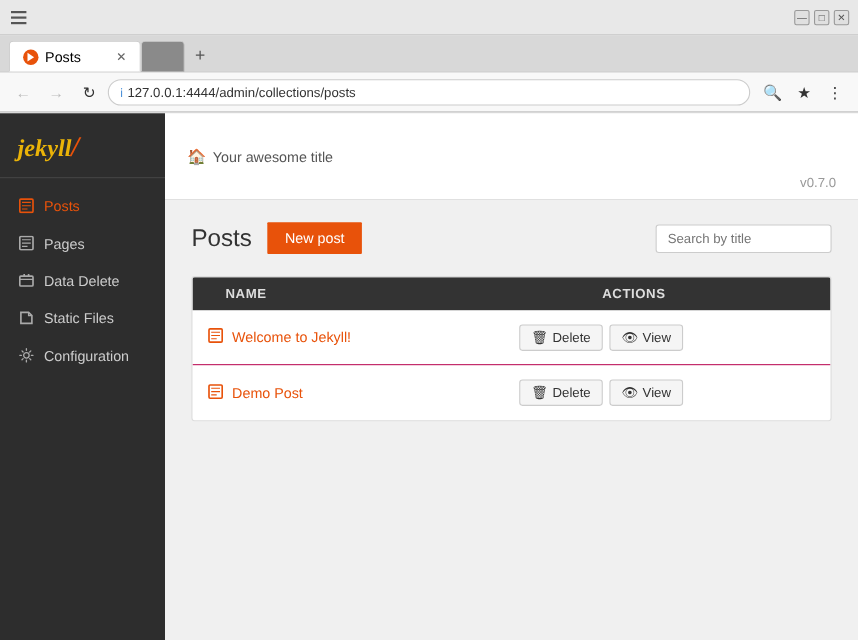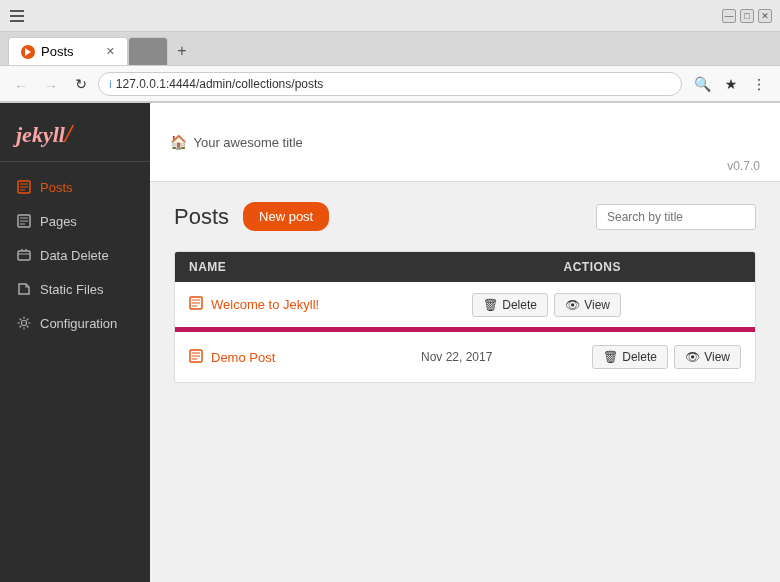--- a/index.html
+++ b/index.html
@@ -41,28 +41,28 @@
     
     .top-bar { background: #fff; border-bottom: 1px solid #ddd; padding: 8px 20px; display: flex; align-items: center; justify-content: space-between; }
     .breadcrumb { display: flex; align-items: center; gap: 6px; color: #555; font-size: 13px; }
     .breadcrumb-home { color: #e8520a; font-size: 14px; }
     .version { color: #999; font-size: 12px; margin-top: 48px; }
 
     
     .main-content { flex: 1; background: #f0f0f0; padding: 20px 24px; overflow: auto; }
     .content-header { display: flex; align-items: center; gap: 14px; margin-bottom: 20px; }
     .page-title { font-size: 22px; font-weight: normal; color: #333; }
-    .new-post-btn { background: #e8520a; color: #fff; border: none; border-radius: 12px; padding: 7px 16px; font-size: 13px; cursor: pointer; }
+    .new-post-btn { background: #e8520a; color: #fff; border: none; border-radius: 1px; padding: 7px 16px; font-size: 13px; cursor: pointer; }
     .search-box { margin-left: auto; }
     .search-input { border: 1px solid #ccc; border-radius: 3px; padding: 5px 10px; font-size: 12px; width: 160px; color: #999; background: #fff; }
 
     
     .posts-table { background: #fff; border: 1px solid #ddd; border-radius: 3px; overflow: hidden; width: 100%; }
-    .table-header { background: #333; color: #ddd; display: grid; grid-template-columns: 1fr 200px 120px; padding: 8px 14px; font-size: 12px; font-weight: bold; letter-spacing: 0.5px; }
-    .table-row { display: grid; grid-template-columns: 1fr 200px 120px; padding: 0 14px; border-bottom: 5px solid #be185d; align-items: center; min-height: 50px; }
+    .table-header { background: #333; color: #ddd; display: grid; grid-template-columns: 1fr 200px 120px; padding: 8px 30px; font-size: 12px; font-weight: bold; letter-spacing: 0.5px; }
+    .table-row { display: grid; grid-template-columns: 1fr 200px 120px; padding: 0 14px; border-bottom: 1px solid #be185d; align-items: center; min-height: 50px; }
     .table-row:last-child { border-bottom: none; }
     .row-name { display: flex; align-items: center; gap: 8px; color: #e8520a; font-size: 13px; }
     .row-icon { color: #e8520a; font-size: 12px; }
     .row-date { color: #555; font-size: 12px; }
     .row-actions { display: flex; gap: 6px; justify-content: flex-end; }
     .action-btn { border: 1px solid #ccc; border-radius: 3px; padding: 4px 10px; font-size: 12px; background: #f5f5f5; cursor: pointer; display: flex; align-items: center; gap: 4px; color: #333; }
 
     
     .main-area { flex: 1; display: flex; flex-direction: column; }
   </style>
@@ -115,21 +115,21 @@
       <button class="nav-btn">⋮</button>
     </div>
   </div>
 </div>
 
 <div class="app-container">
 
   <div class="sidebar">
     <div class="sidebar-logo">
       <span class="sidebar-logo-text">
-        <span style="color:#fca5a5;">jekyll</span><span style="color:#e8520a; font-size:26px;">/</span>
+        <span style="color:#eab308;">jekyll</span><span style="color:#e8520a; font-size:26px;">/</span>
       </span>
     </div>
     <nav class="sidebar-nav">
       <div class="sidebar-item active">
         <span class="sidebar-item-icon">
           <svg width="14" height="14" viewBox="0 0 14 14">
               <rect x="1" y="1" width="12" height="12" rx="1" fill="none" stroke="#e8520a" stroke-width="1.5"></rect>
               <line x1="3" y1="4" x2="11" y2="4" stroke="#e8520a" stroke-width="1"></line>
               <line x1="3" y1="7" x2="11" y2="7" stroke="#e8520a" stroke-width="1"></line>
               <line x1="3" y1="10" x2="8" y2="10" stroke="#e8520a" stroke-width="1"></line>
@@ -234,21 +234,20 @@
             <span class="row-icon">
               <svg width="14" height="14" viewBox="0 0 14 14">
                   <rect x="1" y="1" width="12" height="12" rx="1" fill="none" stroke="#e8520a" stroke-width="1.5"></rect>
                   <line x1="3" y1="4" x2="11" y2="4" stroke="#e8520a" stroke-width="1"></line>
                   <line x1="3" y1="7" x2="11" y2="7" stroke="#e8520a" stroke-width="1"></line>
                   <line x1="3" y1="10" x2="8" y2="10" stroke="#e8520a" stroke-width="1"></line>
                 </svg>
             </span>
             <span>Demo Post</span>
           </div>
-          <div class="row-date">Nov 22, 2017</div>
           <div class="row-actions">
             <button class="action-btn">
               <span>🗑</span>
               <span>Delete</span>
             </button>
             <button class="action-btn">
               <span>👁</span>
               <span>View</span>
             </button>
           </div>

